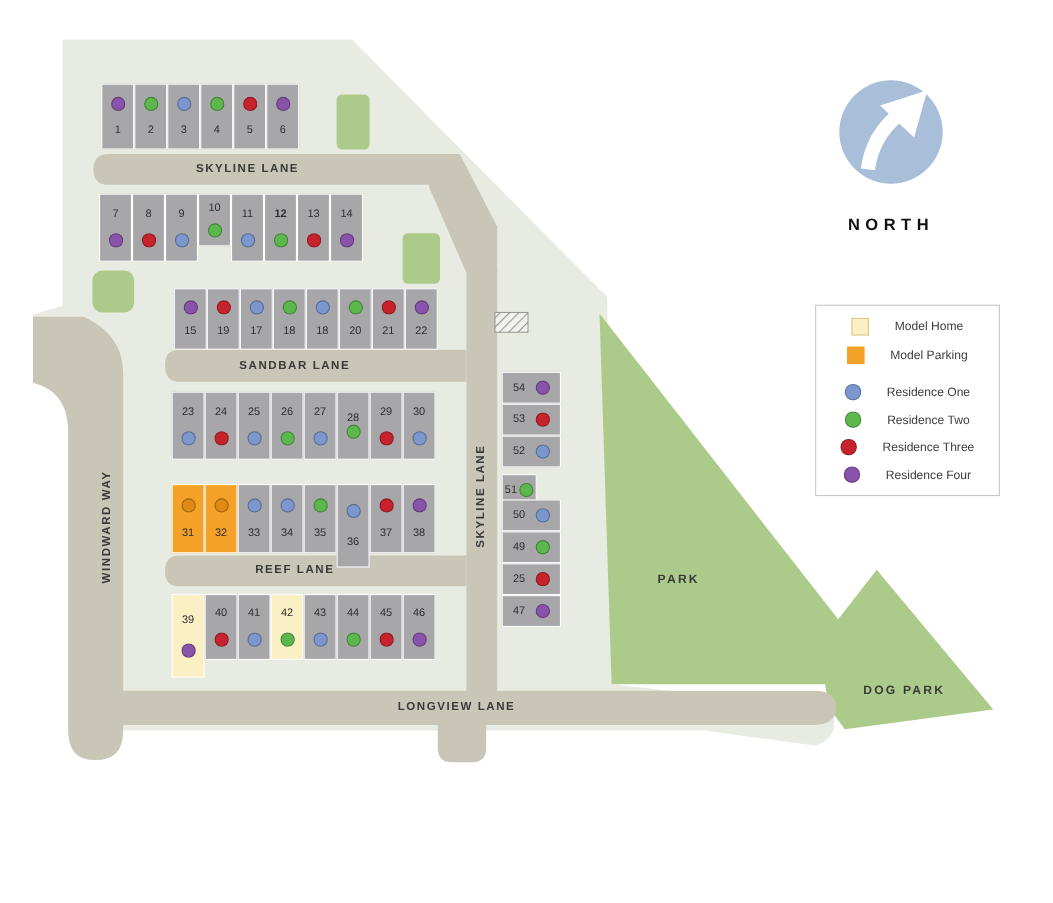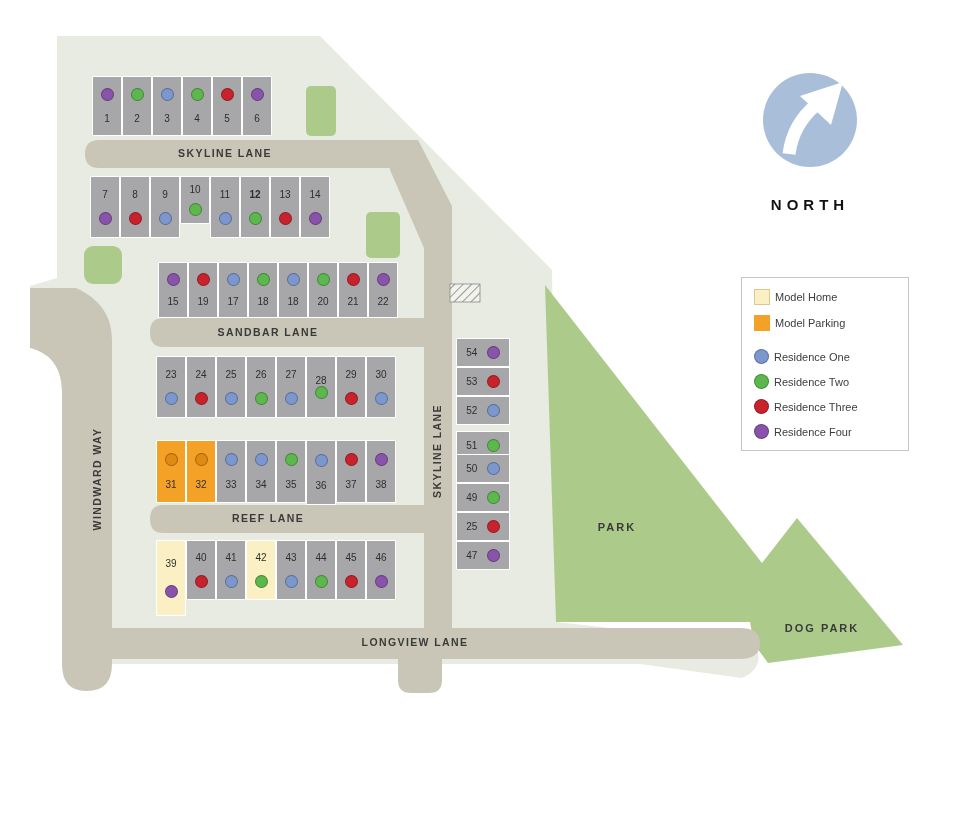--- a/index.html
+++ b/index.html
@@ -44,21 +44,21 @@
     color:#3a3a3a;font-weight:600;white-space:nowrap;
   }
   .north-label{
     position:absolute;left:737px;top:196px;width:146px;text-align:center;
     font-size:15px;letter-spacing:5px;font-weight:600;color:#111;
   }
   .legend{
     position:absolute;left:741px;top:277px;width:142px;background:#ffffff;
     border:1px solid #c6c6c6;padding:11px 12px;display:flex;flex-direction:column;gap:10px;
   }
-  .legend-item{display:flex;align-items:center;gap:5px;font-size:11px;color:#3c3c3c;font-weight:500;}
+  .legend-item{display:flex;align-items:center;gap:23px;font-size:11px;color:#3c3c3c;font-weight:500;justify-content:center;}
   .legend-item.group-start{margin-top:8px;}
   .sw{flex:0 0 auto;box-sizing:border-box;}
   .sq{width:16px;height:16px;}
   .ci{width:15px;height:15px;border-radius:50%;border:1px solid rgba(0,0,0,.25);}
   .sw-mh{background:var(--model-home-fill);border:1px solid #d9c88f;}
   .sw-mp{background:var(--model-parking-fill);}
   .sw-r1{background:var(--residence-one);}
   .sw-r2{background:var(--residence-two);}
   .sw-r3{background:var(--residence-three);}
   .sw-r4{background:var(--residence-four);}
@@ -234,21 +234,21 @@
         <span class="lot-num">33</span>
       </div>
       <div class="lot lot-h" style="left: 246px; top: 440px; width: 30px; height: 63px; background: rgb(167, 167, 169);">
         <span class="dot" style="background: rgb(123, 151, 206);"></span>
         <span class="lot-num">34</span>
       </div>
       <div class="lot lot-h" style="left: 276px; top: 440px; width: 30px; height: 63px; background: rgb(167, 167, 169);">
         <span class="dot" style="background: rgb(92, 184, 76);"></span>
         <span class="lot-num">35</span>
       </div>
-      <div class="lot lot-h" style="left: 306px; top: 440px; width: 30px; height: 65px; background: rgb(167, 167, 169);">
+      <div class="lot lot-h" style="left: 306px; top: 440px; width: 30px; height: 76px; background: rgb(167, 167, 169);">
         <span class="dot" style="background: rgb(123, 151, 206);"></span>
         <span class="lot-num">36</span>
       </div>
       <div class="lot lot-h" style="left: 336px; top: 440px; width: 30px; height: 63px; background: rgb(167, 167, 169);">
         <span class="dot" style="background: rgb(200, 35, 44);"></span>
         <span class="lot-num">37</span>
       </div>
       <div class="lot lot-h" style="left: 366px; top: 440px; width: 30px; height: 63px; background: rgb(167, 167, 169);">
         <span class="dot" style="background: rgb(137, 83, 171);"></span>
         <span class="lot-num">38</span>
@@ -290,21 +290,21 @@
         <span class="dot" style="background: rgb(137, 83, 171);"></span>
       </div>
       <div class="lot lot-v" style="left: 456px; top: 367px; width: 54px; height: 29px; background: rgb(167, 167, 169);">
         <span class="lot-num">53</span>
         <span class="dot" style="background: rgb(200, 35, 44);"></span>
       </div>
       <div class="lot lot-v" style="left: 456px; top: 396px; width: 54px; height: 29px; background: rgb(167, 167, 169);">
         <span class="lot-num">52</span>
         <span class="dot" style="background: rgb(123, 151, 206);"></span>
       </div>
-      <div class="lot lot-v" style="left: 456px; top: 431px; width: 54px; height: 29px; background: rgb(167, 167, 169);">
+      <div class="lot lot-v" style="left: 456px; top: 431px; width: 32px; height: 29px; background: rgb(167, 167, 169);">
         <span class="lot-num">51</span>
         <span class="dot" style="background: rgb(92, 184, 76);"></span>
       </div>
       <div class="lot lot-v" style="left: 456px; top: 454px; width: 54px; height: 29px; background: rgb(167, 167, 169);">
         <span class="lot-num">50</span>
         <span class="dot" style="background: rgb(123, 151, 206);"></span>
       </div>
       <div class="lot lot-v" style="left: 456px; top: 483px; width: 54px; height: 29px; background: rgb(167, 167, 169);">
         <span class="lot-num">49</span>
         <span class="dot" style="background: rgb(92, 184, 76);"></span>

